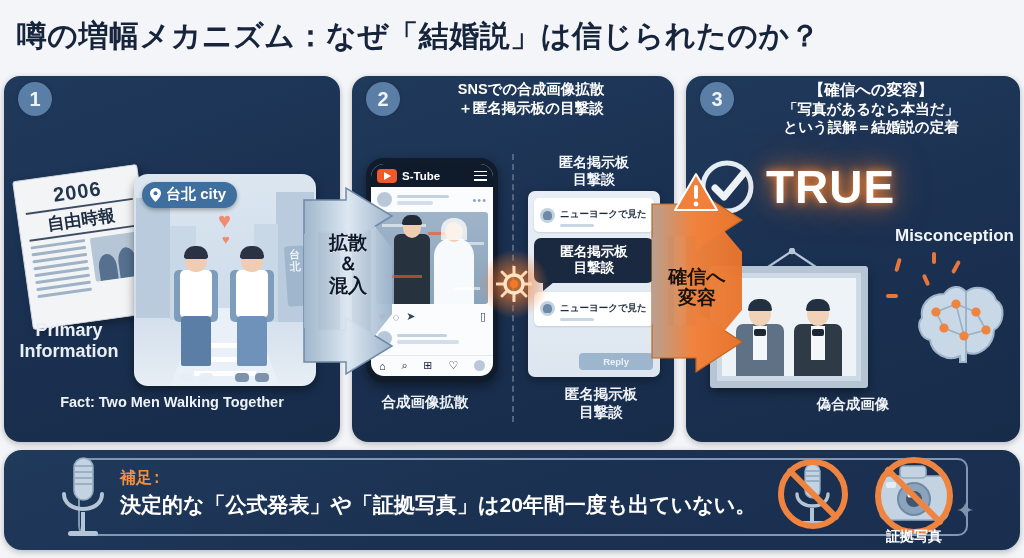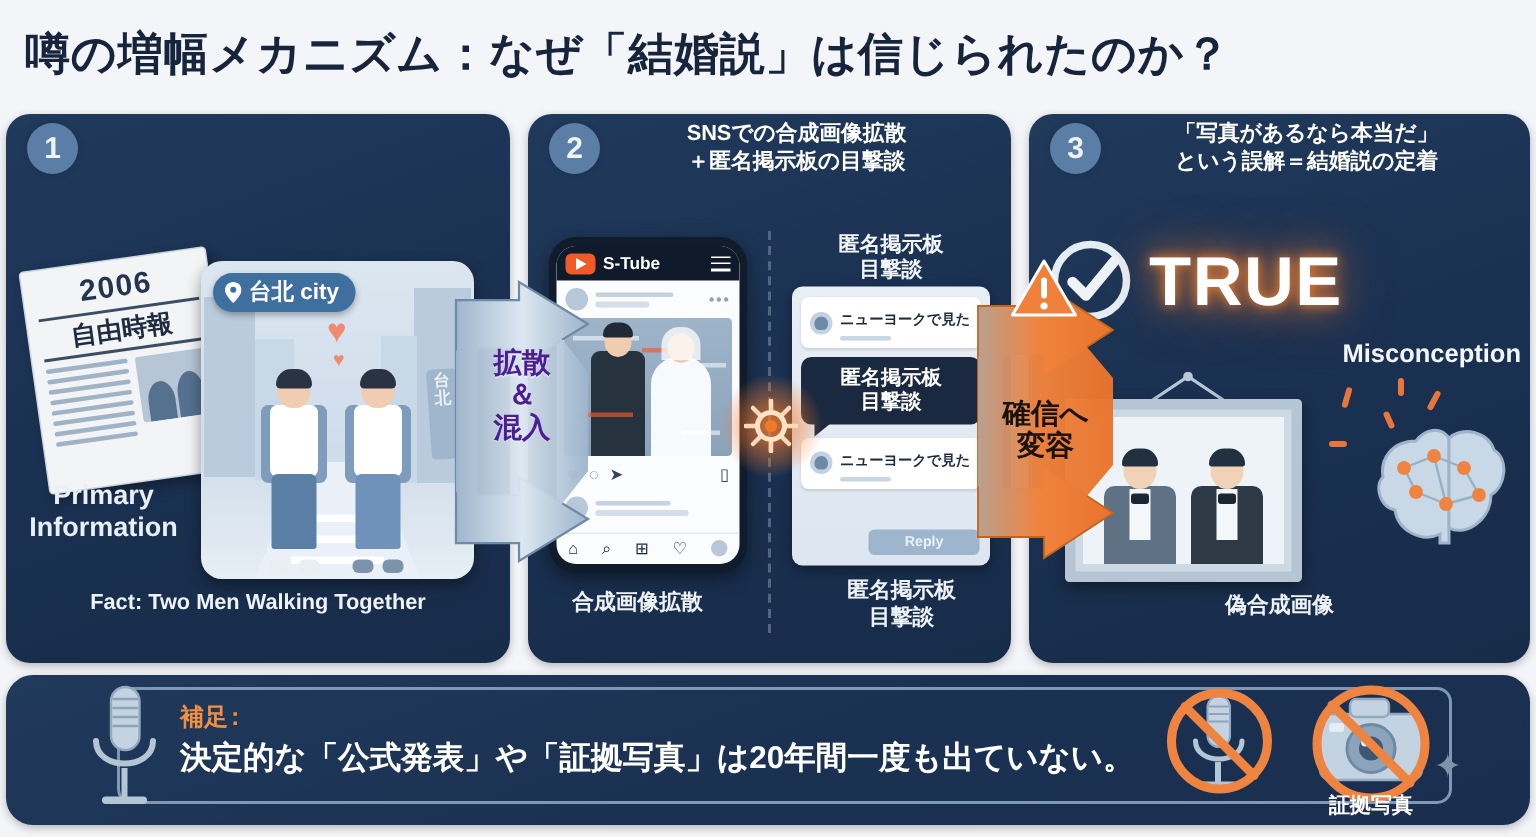--- a/index.html
+++ b/index.html
@@ -160,21 +160,21 @@
     padding-top: 3px; transform: rotate(-4deg);
   }
 
   
   .arrow-blue {
     position: absolute; left: 300px; top: 186px;
     width: 96px; height: 190px; z-index: 6;
   }
   .arrow-blue .lbl {
     position: absolute; left: 0; top: 46px; width: 96px;
-    text-align: center; color: #4c1d95; font-size: 19px; font-weight: bold;
+    text-align: center; color: #0f172a; font-size: 19px; font-weight: bold;
     line-height: 1.12; text-shadow: 0 1px 0 rgba(255,255,255,0.4);
   }
 
   
   .phone {
     position: absolute; left: 14px; top: 4px;
     width: 132px; height: 224px; border-radius: 18px;
     background: #101b2c; padding: 6px 5px;
     box-shadow: 0 4px 12px rgba(0,0,0,0.45);
   }
@@ -612,20 +612,21 @@
     <div class="lbl">
       <div>確信へ</div>
       <div>変容</div>
     </div>
   </div>
 
   <div class="panel" id="panel3">
     <div class="panel-head">
       <div class="step-badge">3</div>
       <div class="head-text">
+        <div class="l1">【確信への変容】</div>
         <div class="l2">「写真があるなら本当だ」</div>
         <div class="l3">という誤解＝結婚説の定着</div>
       </div>
     </div>
 
     <div class="panel-body">
 
       <div class="true-row">
         <svg width="58" height="58" viewBox="0 0 58 58">
           <circle cx="29" cy="29" r="24" fill="none" stroke="#e4ecf4" stroke-width="5"></circle>

